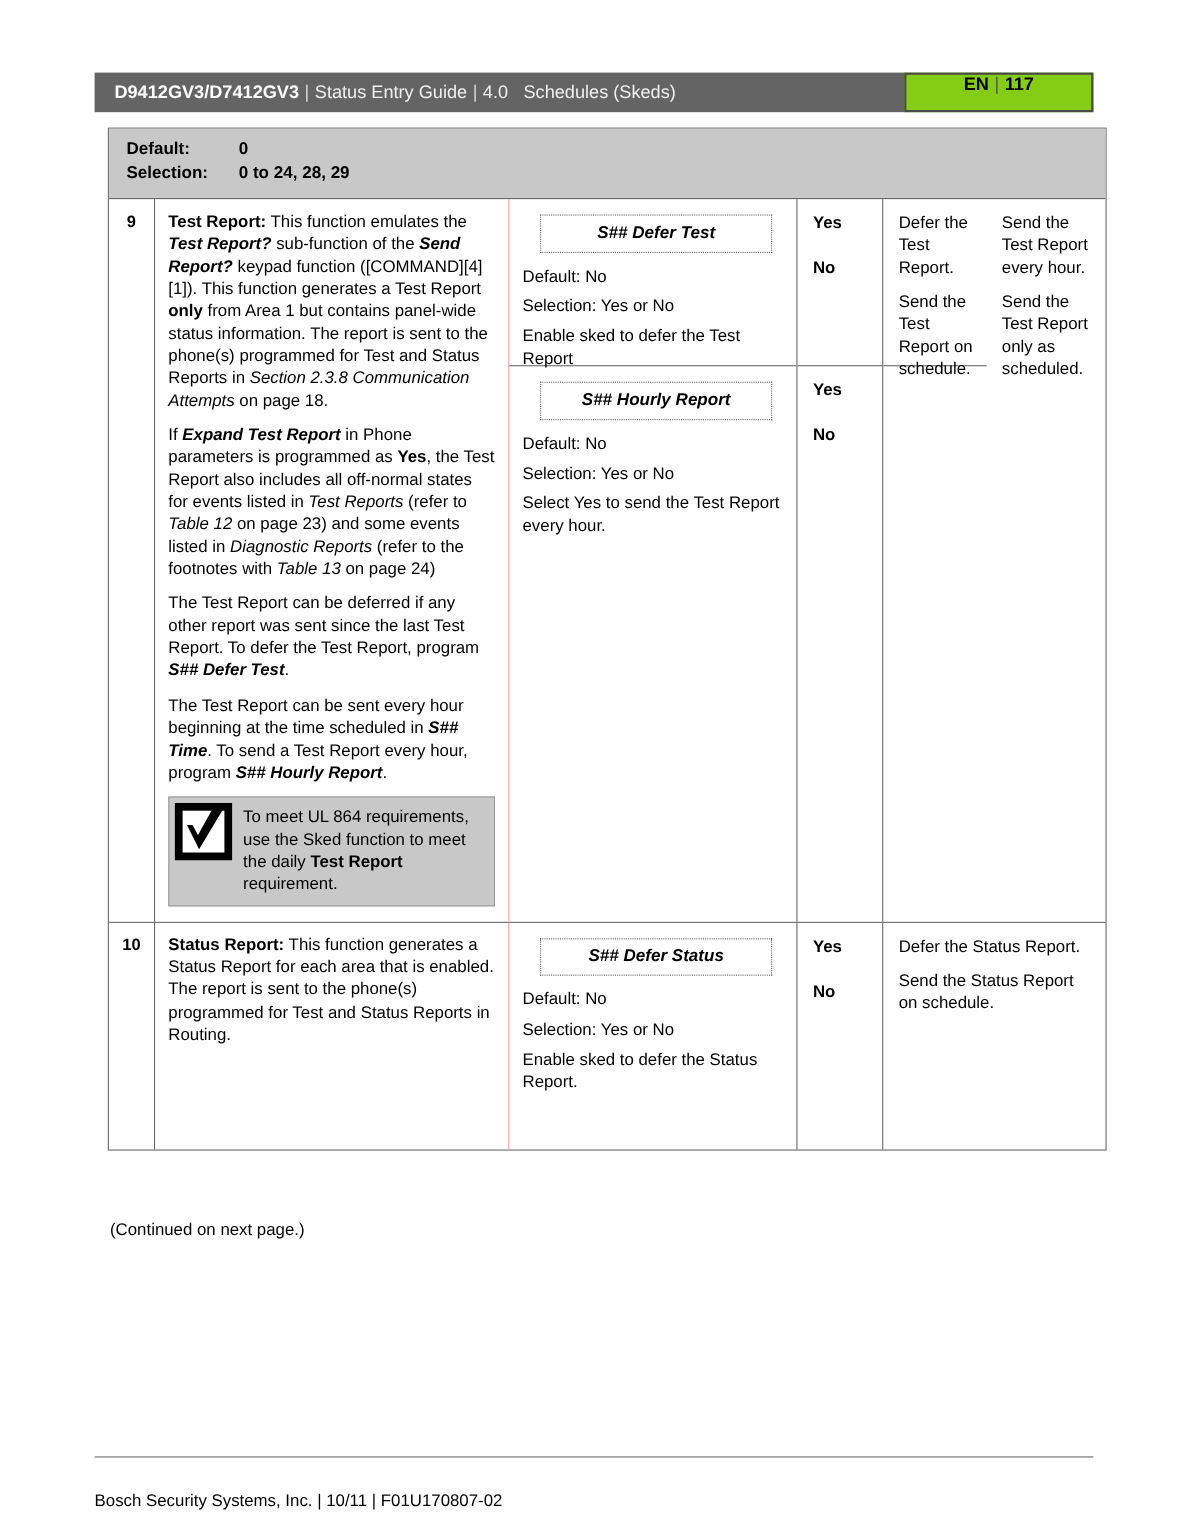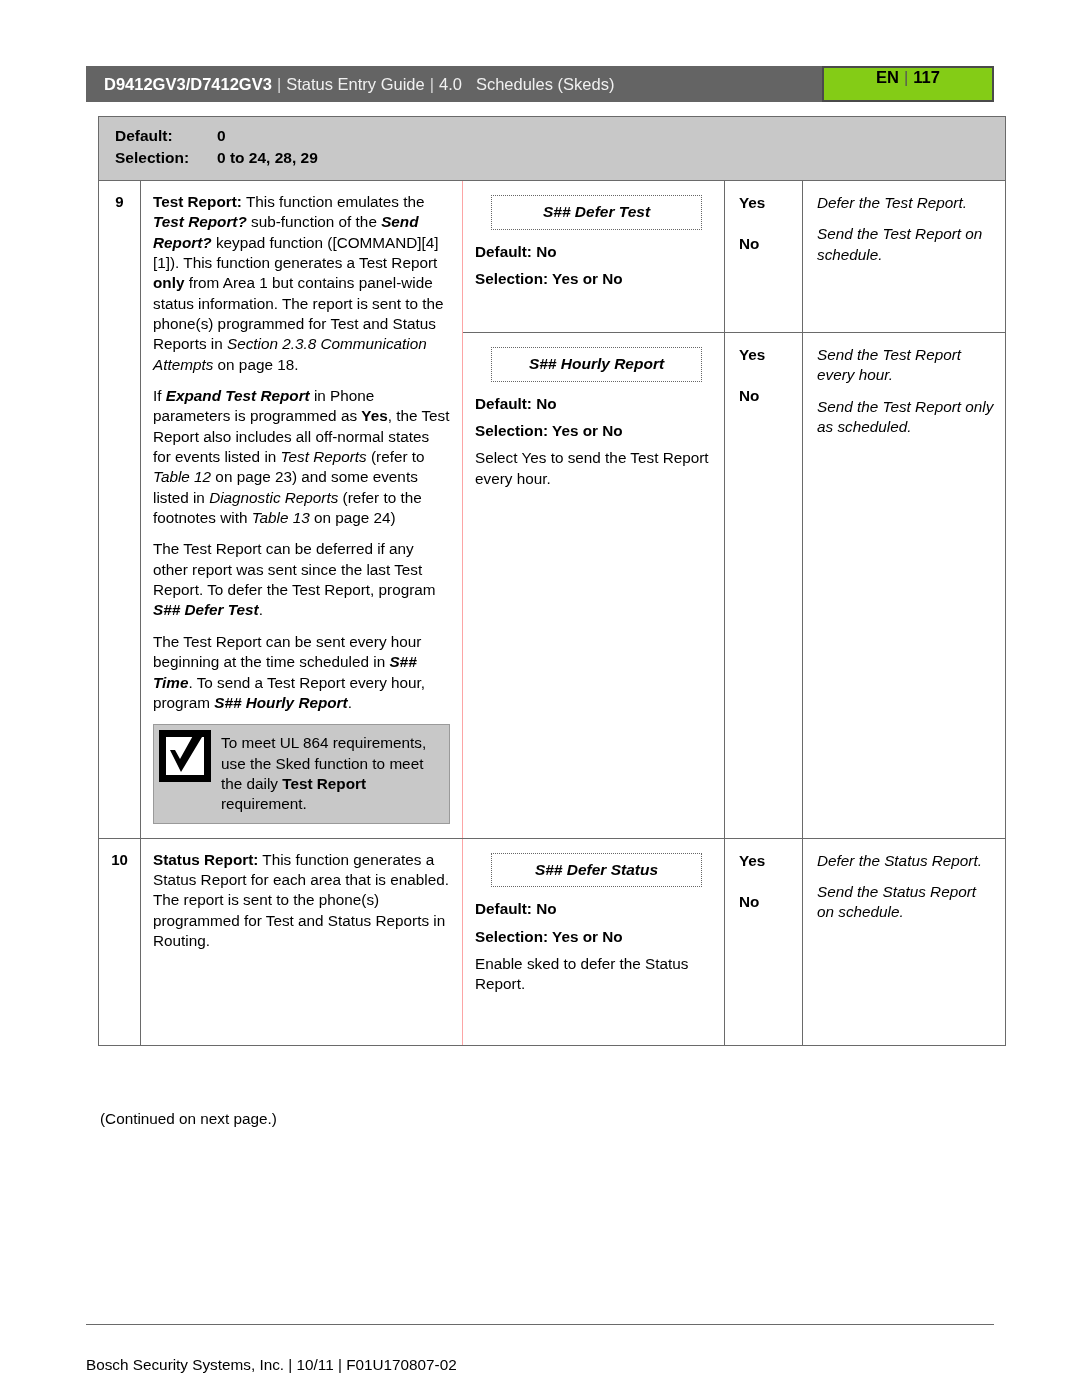--- a/index.html
+++ b/index.html
@@ -136,22 +136,21 @@
     flex: 0 0 78px;
     border-right: 1px solid #6a6a6a;
     box-sizing: border-box;
     display: flex;
     flex-direction: column;
   }
   .c-action {
     flex: 1 1 auto;
     box-sizing: border-box;
     display: flex;
-    flex-direction: column;
-    font-style: italic;
+    flex-direction: row;
   }
 
   
   .sub {
     box-sizing: border-box;
     padding: 12px 12px 12px 12px;
     font-size: 15.3px;
     line-height: 1.33;
   }
   .sub.divider { border-bottom: 1px solid #6a6a6a; }
@@ -162,21 +161,21 @@
   .param-box {
     border: 1px dotted #666;
     padding: 6px 8px 6px 8px;
     margin: 2px 10px 12px 16px;
     font-size: 15.5px;
     font-weight: bold;
     font-style: italic;
     text-align: center;
   }
   .param-line {
-    font-weight: bold;
+    font-weight: normal;
     font-size: 15.3px;
     margin-bottom: 7px;
   }
   .param-note {
     font-size: 15.3px;
     line-height: 1.33;
   }
 
   .yn {
     font-weight: bold;
@@ -305,20 +304,21 @@
           </div>
           <div class="ulnote-text"><span>To meet UL 864 requirements, use the Sked function to meet the daily </span><b>Test Report</b><span> requirement.</span></div>
         </div>
       </div>
 
       <div class="c-param">
         <div class="sub divider h1">
           <div class="param-box">S## Defer Test</div>
           <div class="param-line">Default: No</div>
           <div class="param-line">Selection: Yes or No</div>
+          <div class="param-note">Enable sked to defer the Test Report</div>
         </div>
         <div class="sub h2">
           <div class="param-box">S## Hourly Report</div>
           <div class="param-line">Default: No</div>
           <div class="param-line">Selection: Yes or No</div>
           <div class="param-note">Select Yes to send the Test Report every hour.</div>
         </div>
       </div>
 
       <div class="c-yesno">

